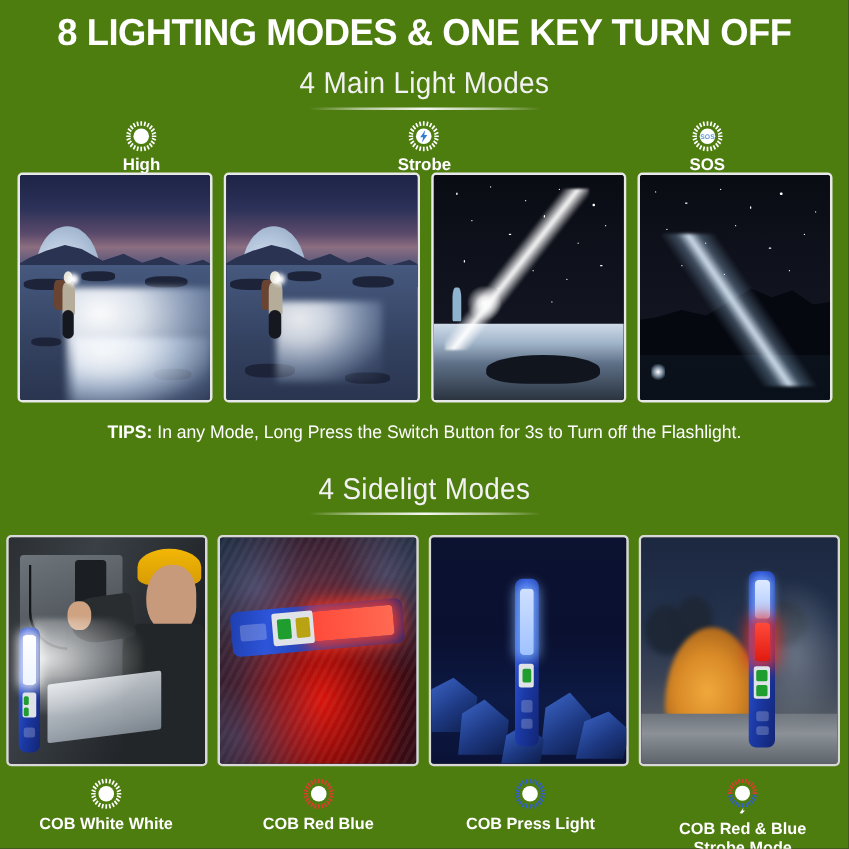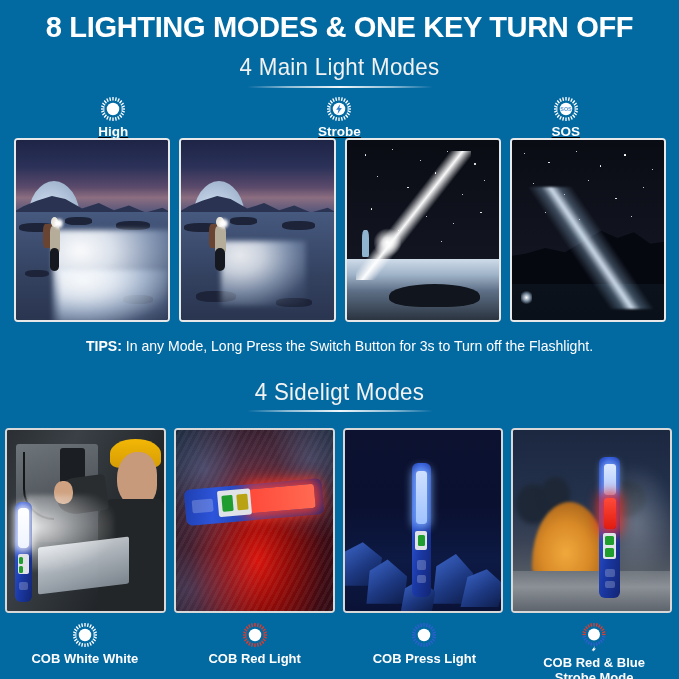--- a/index.html
+++ b/index.html
@@ -2,21 +2,21 @@
 <html><head>
 <meta charset="utf-8">
 <style>
   * { box-sizing: border-box; margin: 0; padding: 0; }
   html, body {
     width: 679px; height: 679px;
     background: #2b2b2b;
     font-family: "Liberation Sans", sans-serif;
     overflow: hidden;
   }
-  #page { position: relative; width: 679px; height: 679px; background: #0369a1; }
+  #page { position: relative; width: 679px; height: 679px; background: #4d7c0f; }
 
   
   .main-title {
     position: absolute; top: 10px; left: 0; width: 679px;
     text-align: center;
     color: #ffffff;
     font-size: 30px;
     font-weight: bold;
     letter-spacing: -0.4px;
     transform: scaleX(0.97);
@@ -47,21 +47,21 @@
       rgba(255,255,255,0.0) 100%);
   }
   #divider-main { top: 86px; }
   #divider-side { top: 410px; }
 
   
   .label-row {
     position: absolute; left: 0; width: 679px;
     display: flex;
   }
-  #labels-top { top: 96px; text-decoration: underline; }
+  #labels-top { top: 96px; }
   #labels-bottom { top: 622px; }
 
   .label-cell {
     flex: 1 1 0;
     display: flex;
     flex-direction: column;
     align-items: center;
   }
   .label-text {
     color: #ffffff;
@@ -709,21 +709,21 @@
             <line x1="1.5" y1="20" x2="7" y2="20"></line>
               <line x1="2" y1="15.3" x2="6.9" y2="17.5"></line>
             <line x1="3.7" y1="10.8" x2="7.9" y2="14.1"></line>
               <line x1="6.5" y1="6.9" x2="9.9" y2="11.2"></line>
             <line x1="10.4" y1="3.9" x2="12.7" y2="8.9"></line>
               <line x1="15" y1="2" x2="16.2" y2="7.4"></line>
           </g>
           <circle cx="20" cy="20" r="9.6" fill="#ffffff"></circle>
         </svg>
       </span>
-      <div class="label-text">COB Red Light</div>
+      <div class="label-text">COB Red Blue</div>
     </div>
 
     <div class="label-cell">
       <span>
         <svg class="mode-icon" viewBox="0 0 40 40">
           <g stroke="#2f5fd0" stroke-width="2.1" stroke-linecap="butt">
             <line x1="20" y1="1.5" x2="20" y2="7"></line>
               <line x1="25" y1="2" x2="23.8" y2="7.4"></line>
             <line x1="29.6" y1="3.9" x2="27.3" y2="8.9"></line>
               <line x1="33.5" y1="6.9" x2="30.1" y2="11.2"></line>

